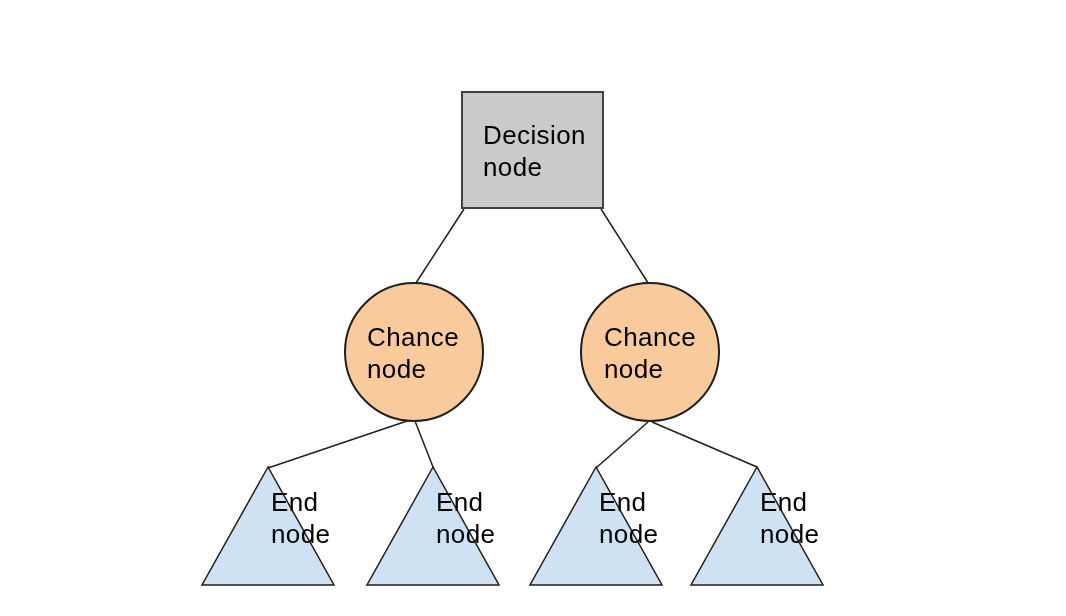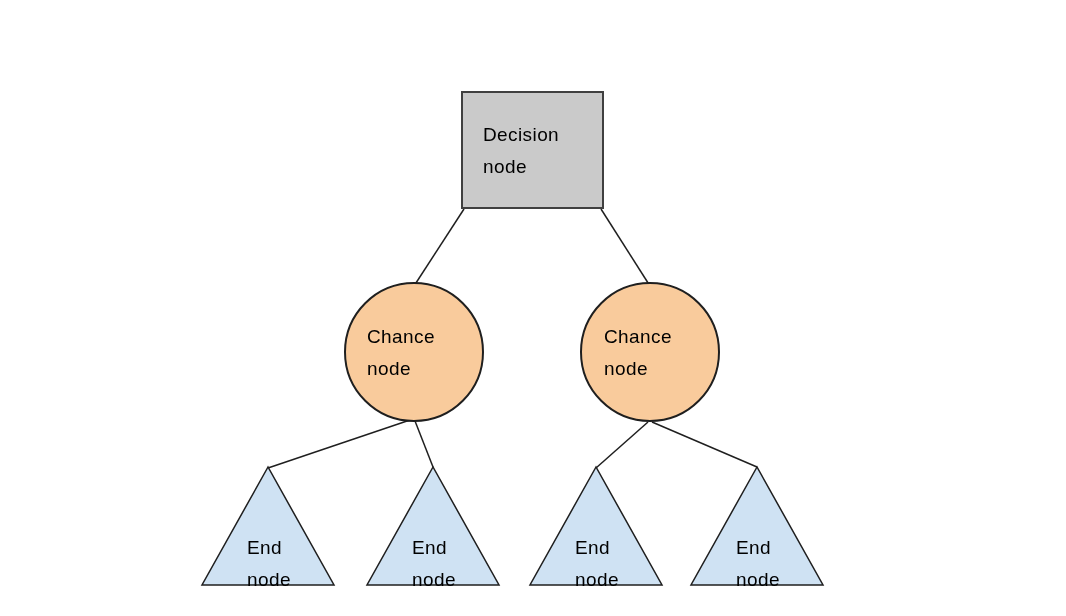--- a/index.html
+++ b/index.html
@@ -38,29 +38,29 @@
     stroke: #1f1f1f;
     stroke-width: 1.5;
   }
   .edge {
     stroke: #1f1f1f;
     stroke-width: 1.5;
   }
   .node-label {
     position: absolute;
     color: #000000;
-    font-size: 19px;
+    font-size: 26px;
     line-height: 32px;
     letter-spacing: 0.4px;
     white-space: normal;
   }
   .decision-label { left: 483px; top: 119px; width: 125px; }
   .chance-label-left  { left: 367px; top: 321px; width: 105px; }
   .chance-label-right { left: 604px; top: 321px; width: 105px; }
-  .end-label { width: 80px; top: 532px; }
+  .end-label { width: 80px; top: 486px; margin-left: 24px; }
   .end-label-1 { left: 247px; }
   .end-label-2 { left: 412px; }
   .end-label-3 { left: 575px; }
   .end-label-4 { left: 736px; }
 </style>
 </head>
 <body>
 
 <div class="canvas">
 

